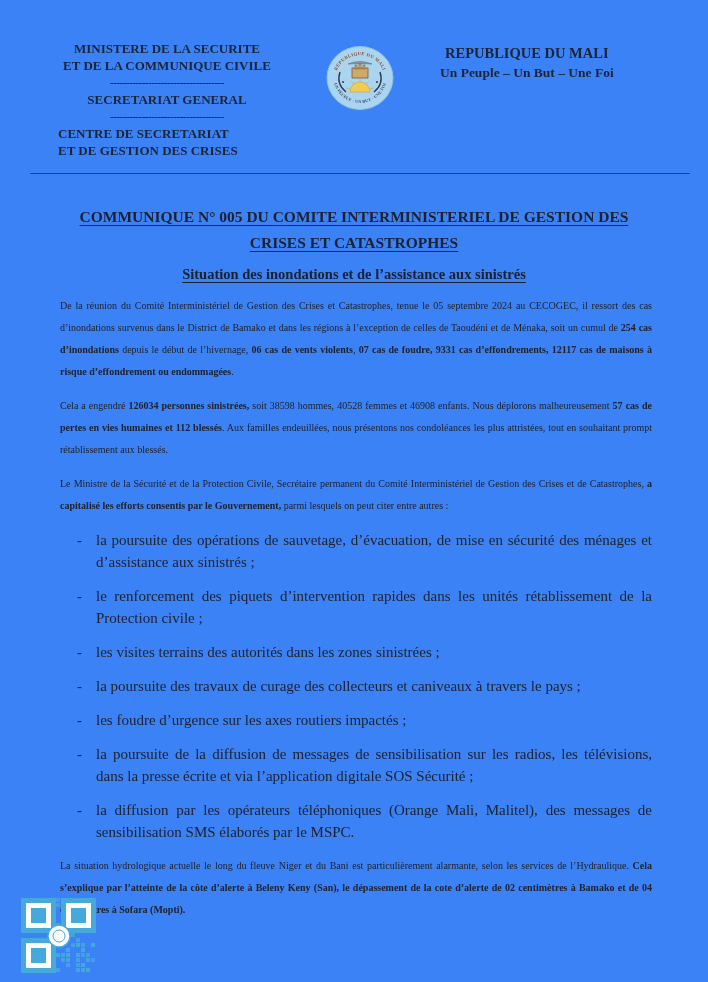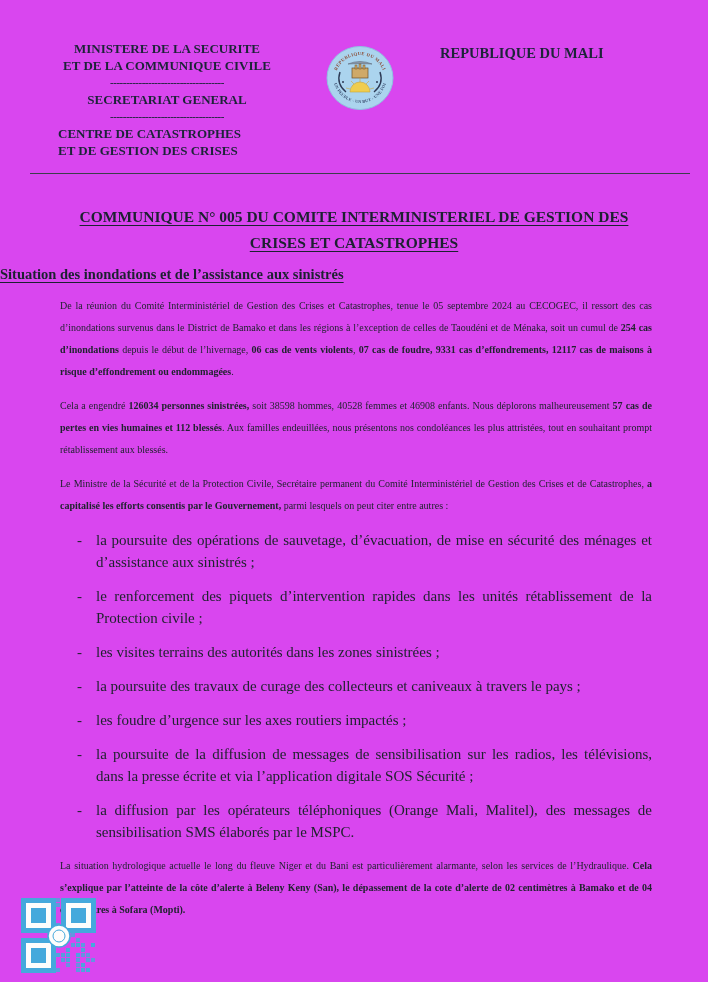--- a/index.html
+++ b/index.html
@@ -1,20 +1,20 @@
 <!DOCTYPE html>
 <html><head>
 <meta charset="utf-8">
 <style>
   html,body{margin:0;padding:0;background:#e8e8e6;}
   .page{
     position:relative;
     width:708px;height:982px;
     margin:0 auto;
-    background:#d946ef;
+    background:#3b82f6;
     font-family:"Liberation Serif","DejaVu Serif",serif;
     color:#20232f;
     overflow:hidden;
     box-sizing:border-box;
   }
   
   .letterhead{
     display:flex;
     align-items:flex-start;
     padding:40px 30px 0 58px;
@@ -66,20 +66,21 @@
     line-height:26px;
     color:#1c2130;
   }
   .doc-title span, .doc-subtitle span{
     text-decoration:underline;
     text-decoration-thickness:1.4px;
     text-underline-offset:3px;
   }
   .doc-subtitle{
     margin:10px auto 0;
+    text-align:center;
     font-size:14.5px;
     font-weight:bold;
     color:#1c2130;
   }
   
   .body-text{margin:0 56px 0 60px;}
   .body-text p{
     margin:12px 0 0 0;
     font-size:10px;
     line-height:22px;
@@ -127,21 +128,21 @@
 <div class="page">
 
   <header class="letterhead">
     <div class="lh-left">
       <div>MINISTERE DE LA SECURITE</div>
       <div>ET DE LA COMMUNIQUE CIVILE</div>
       <div class="dashes">------------------------------------</div>
       <div>SECRETARIAT GENERAL</div>
       <div class="dashes">------------------------------------</div>
       <div class="grp3">
-        <div>CENTRE DE CATASTROPHES</div>
+        <div>CENTRE DE SECRETARIAT</div>
         <div>ET DE GESTION DES CRISES</div>
       </div>
     </div>
 
     <div class="lh-emblem">
       <svg width="72" height="70" viewBox="0 0 72 70">
         <ellipse cx="36" cy="34" rx="33" ry="31.5" fill="#abd4ee" stroke="#90c1e2" stroke-width="1"></ellipse>
         <defs>
           <path id="arcTop" d="M 11,36 A 25,25 0 0 1 61,36" fill="none"></path>
           <path id="arcBot" d="M 9,32 A 27,27 0 0 0 63,32" fill="none"></path>
@@ -171,20 +172,21 @@
 
         <path d="M 16,28 Q 12,40 22,48" fill="none" stroke="#2c3a55" stroke-width="1.4"></path>
         <path d="M 56,28 Q 60,40 50,48" fill="none" stroke="#2c3a55" stroke-width="1.4"></path>
         <circle cx="19" cy="38" r="1" fill="#2c3a55"></circle>
         <circle cx="53" cy="38" r="1" fill="#2c3a55"></circle>
       </svg>
     </div>
 
     <div class="lh-right">
       <div class="country">REPUBLIQUE DU MALI</div>
+      <div class="motto">Un Peuple – Un But – Une Foi</div>
     </div>
   </header>
 
   <hr class="head-rule">
 
   <h1 class="doc-title"><span>COMMUNIQUE N° 005  DU COMITE INTERMINISTERIEL DE GESTION DES CRISES ET CATASTROPHES</span></h1>
   <h2 class="doc-subtitle"><span>Situation des inondations et de l’assistance aux sinistrés</span></h2>
 
   <div class="body-text">
     <p><span>De la réunion du Comité Interministériel de Gestion des Crises et Catastrophes, tenue le 05 septembre 2024 au CECOGEC, il ressort des cas d’inondations survenus dans le District de Bamako et dans les régions à l’exception de celles de Taoudéni et de Ménaka, soit un cumul de </span><span class="b">254 cas d’inondations</span><span> depuis le début de l’hivernage, </span><span class="b">06 cas de vents violents</span><span>, </span><span class="b">07 cas de foudre, 9331 cas d’effondrements, 12117 cas de maisons à risque d’effondrement ou endommagées</span><span>.</span></p>

